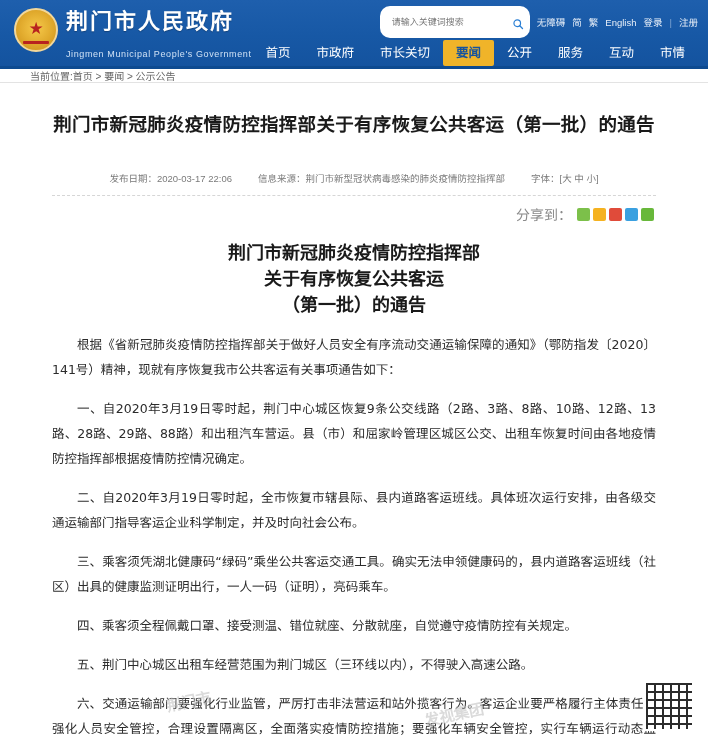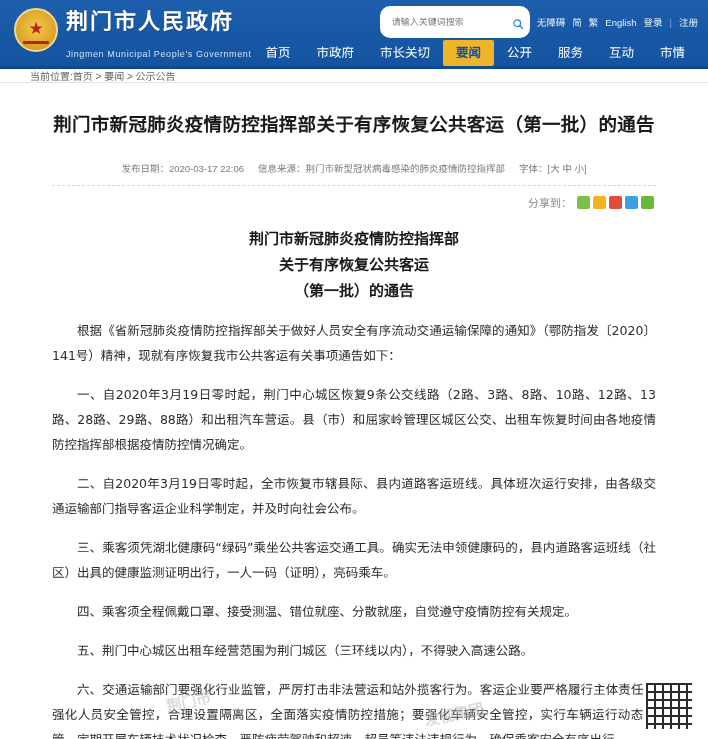--- a/index.html
+++ b/index.html
@@ -77,38 +77,38 @@
   }
   .crumb span{font-size:10px;color:#666;}
 
   
   .article{padding:0 52px;box-sizing:border-box;}
   .doc-title{
     text-align:center;font-size:18.5px;font-weight:bold;color:#1a1a1a;
     line-height:28px;margin:28px 0 0 0;letter-spacing:.3px;
   }
   .meta{
-    display:flex;justify-content:center;align-items:center;gap:14px;
-    font-size:9.5px;color:#7a7a7a;margin-top:22px;
+    display:flex;justify-content:center;align-items:center;gap:26px;
+    font-size:9.5px;color:#7a7a7a;margin-top:32px;
   }
   .dotted{
     border-bottom:1px dashed #d6d6d6;margin-top:10px;
   }
   .share{
     display:flex;justify-content:flex-end;align-items:center;gap:3px;
     margin-top:8px;padding-right:2px;
   }
-  .share .txt{font-size:11px;color:#8a8a8a;margin-right:2px;}
+  .share .txt{font-size:14px;color:#8a8a8a;margin-right:2px;}
   .sico{width:13px;height:13px;border-radius:2px;display:inline-block;}
 
   .body{
     margin-top:16px;font-size:12.5px;line-height:25px;color:#2b2b2b;
     font-family:"DejaVu Sans","Liberation Sans",sans-serif;
   }
-  .ctr{text-align:center;font-weight:bold;font-size:15px;line-height:26px;color:#1a1a1a;}
+  .ctr{text-align:center;font-weight:bold;font-size:18px;line-height:26px;color:#1a1a1a;}
   .para{text-indent:2em;margin-top:14px;text-align:justify;}
 
   
   .wm{
     position:absolute;color:#bdbdbd;opacity:.55;font-size:15px;font-weight:bold;
     transform:rotate(-12deg);white-space:nowrap;pointer-events:none;
   }
   .wm1{left:166px;top:690px;}
   .wm2{left:424px;top:703px;}
   .qr{

